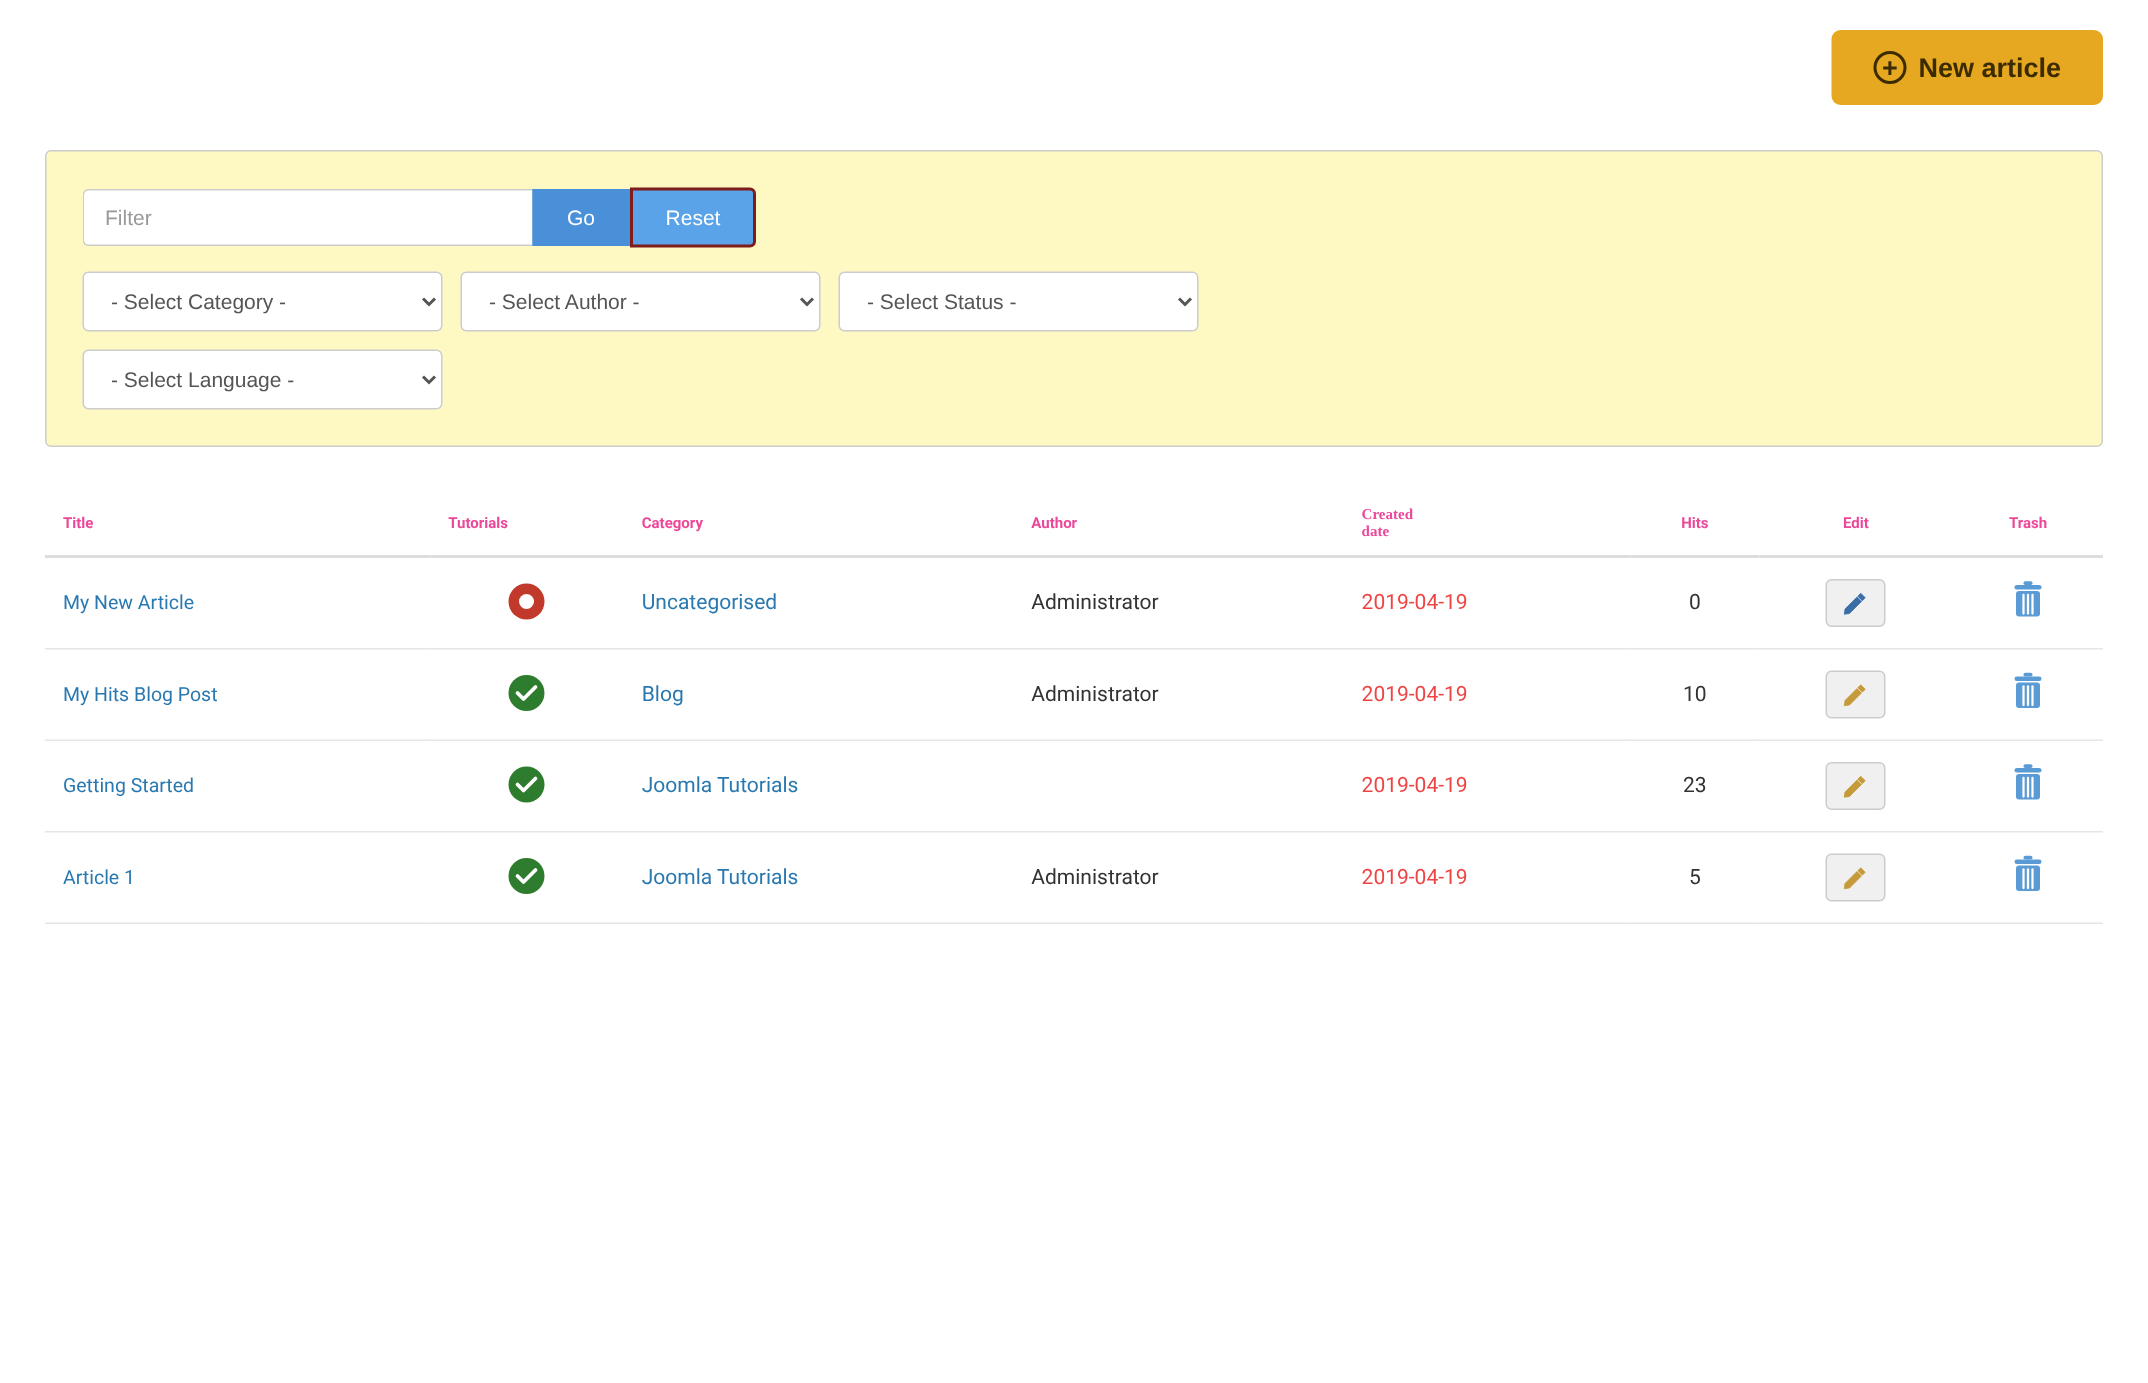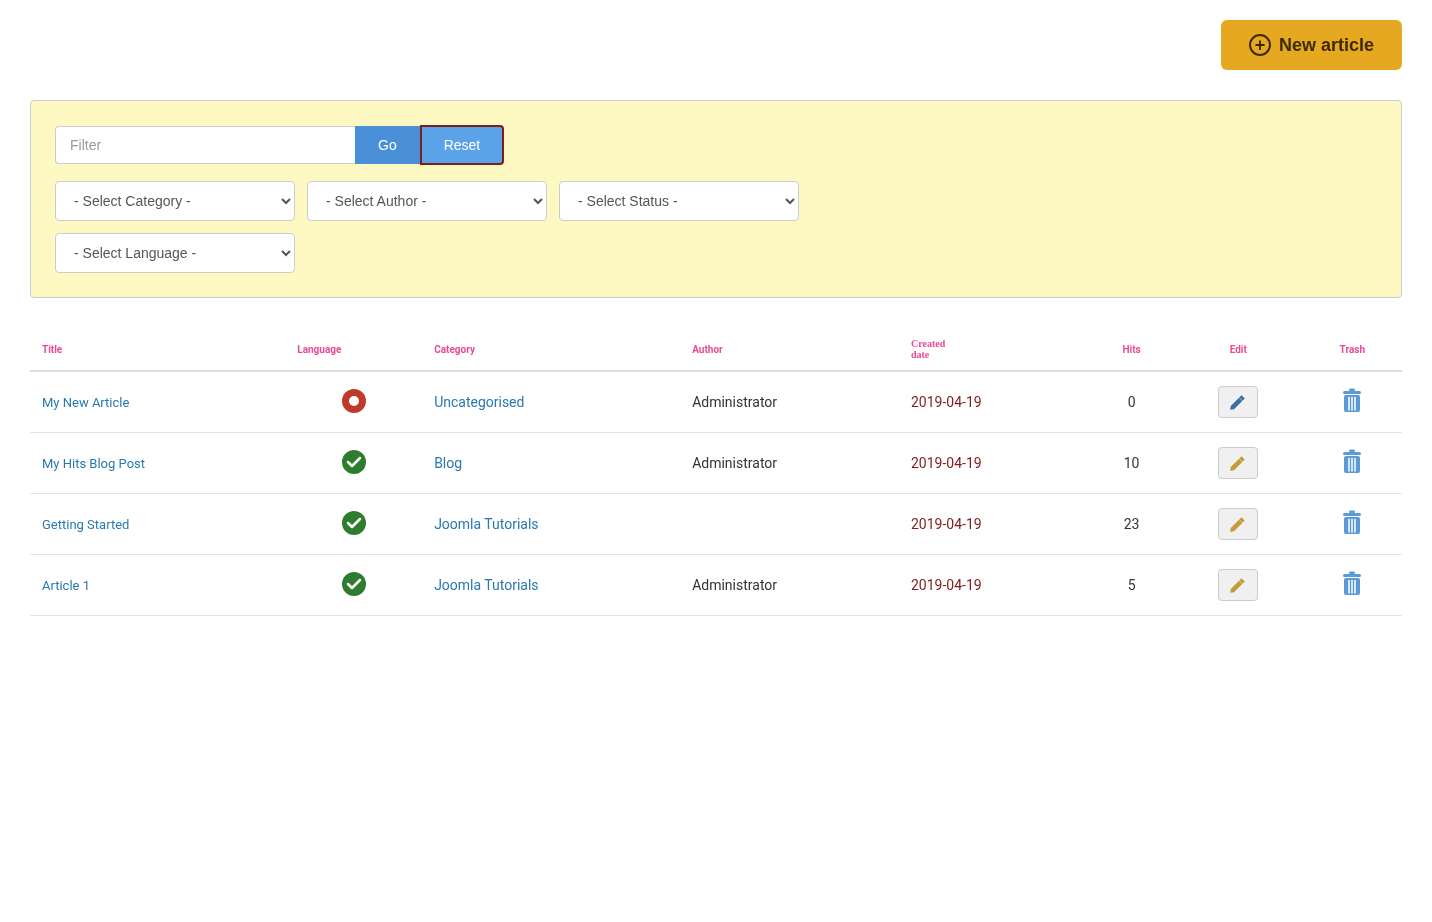--- a/index.html
+++ b/index.html
@@ -243,21 +243,21 @@
     .trash-icon-svg {
       width: 24px;
       height: 28px;
     }
 
     .col-author {
       color: #333;
     }
 
     .col-date {
-      color: #7f1d1d;
+      color: #ef4444;
     }
   </style>
 </head>
 <body>
 
 <div class="page-wrapper">
 
   <div class="header-bar">
     <button class="new-article-btn">
       <span class="plus-icon">
@@ -291,21 +291,21 @@
     </div>
   </div>
 
   <table class="articles-table">
     <thead>
       <tr>
         <th class="col-title">
           <span>Title</span>
         </th>
         <th class="col-published">
-          <span>Language</span>
+          <span>Tutorials</span>
         </th>
         <th class="col-category">
           <span>Category</span>
         </th>
         <th class="col-author">
           <span>Author</span>
         </th>
         <th class="col-created">
           <span>Created<br>date</span>
         </th>

